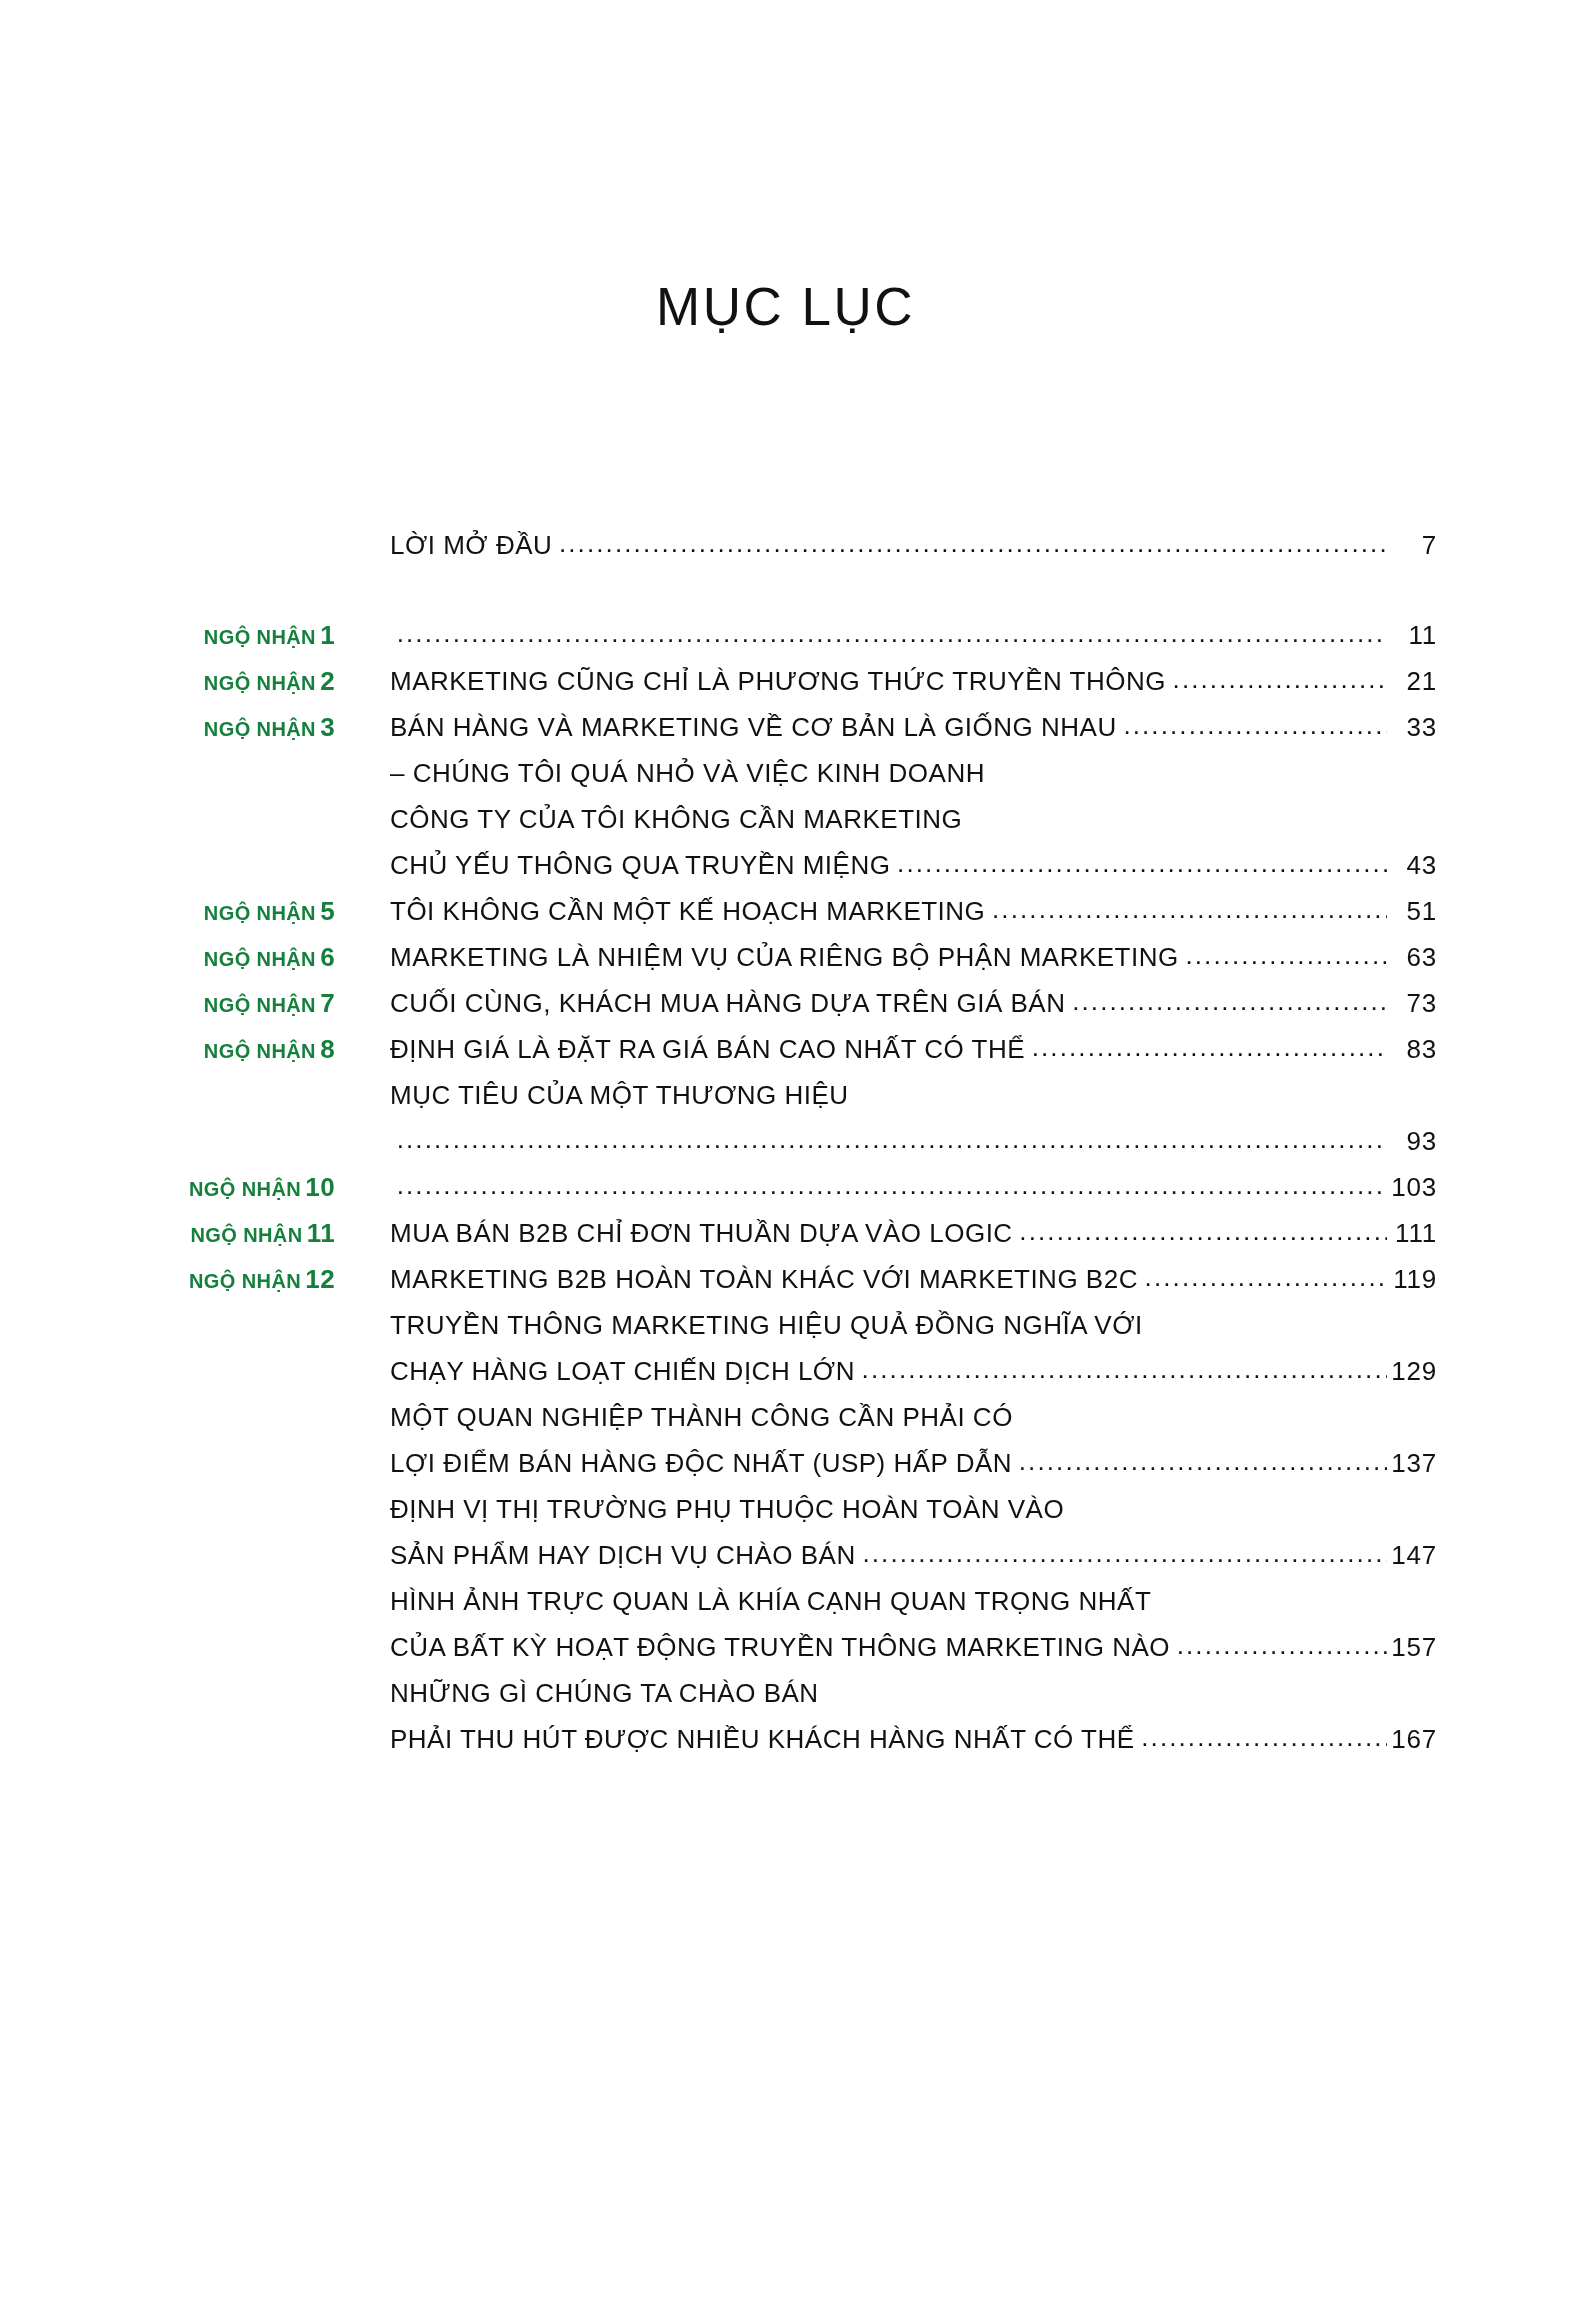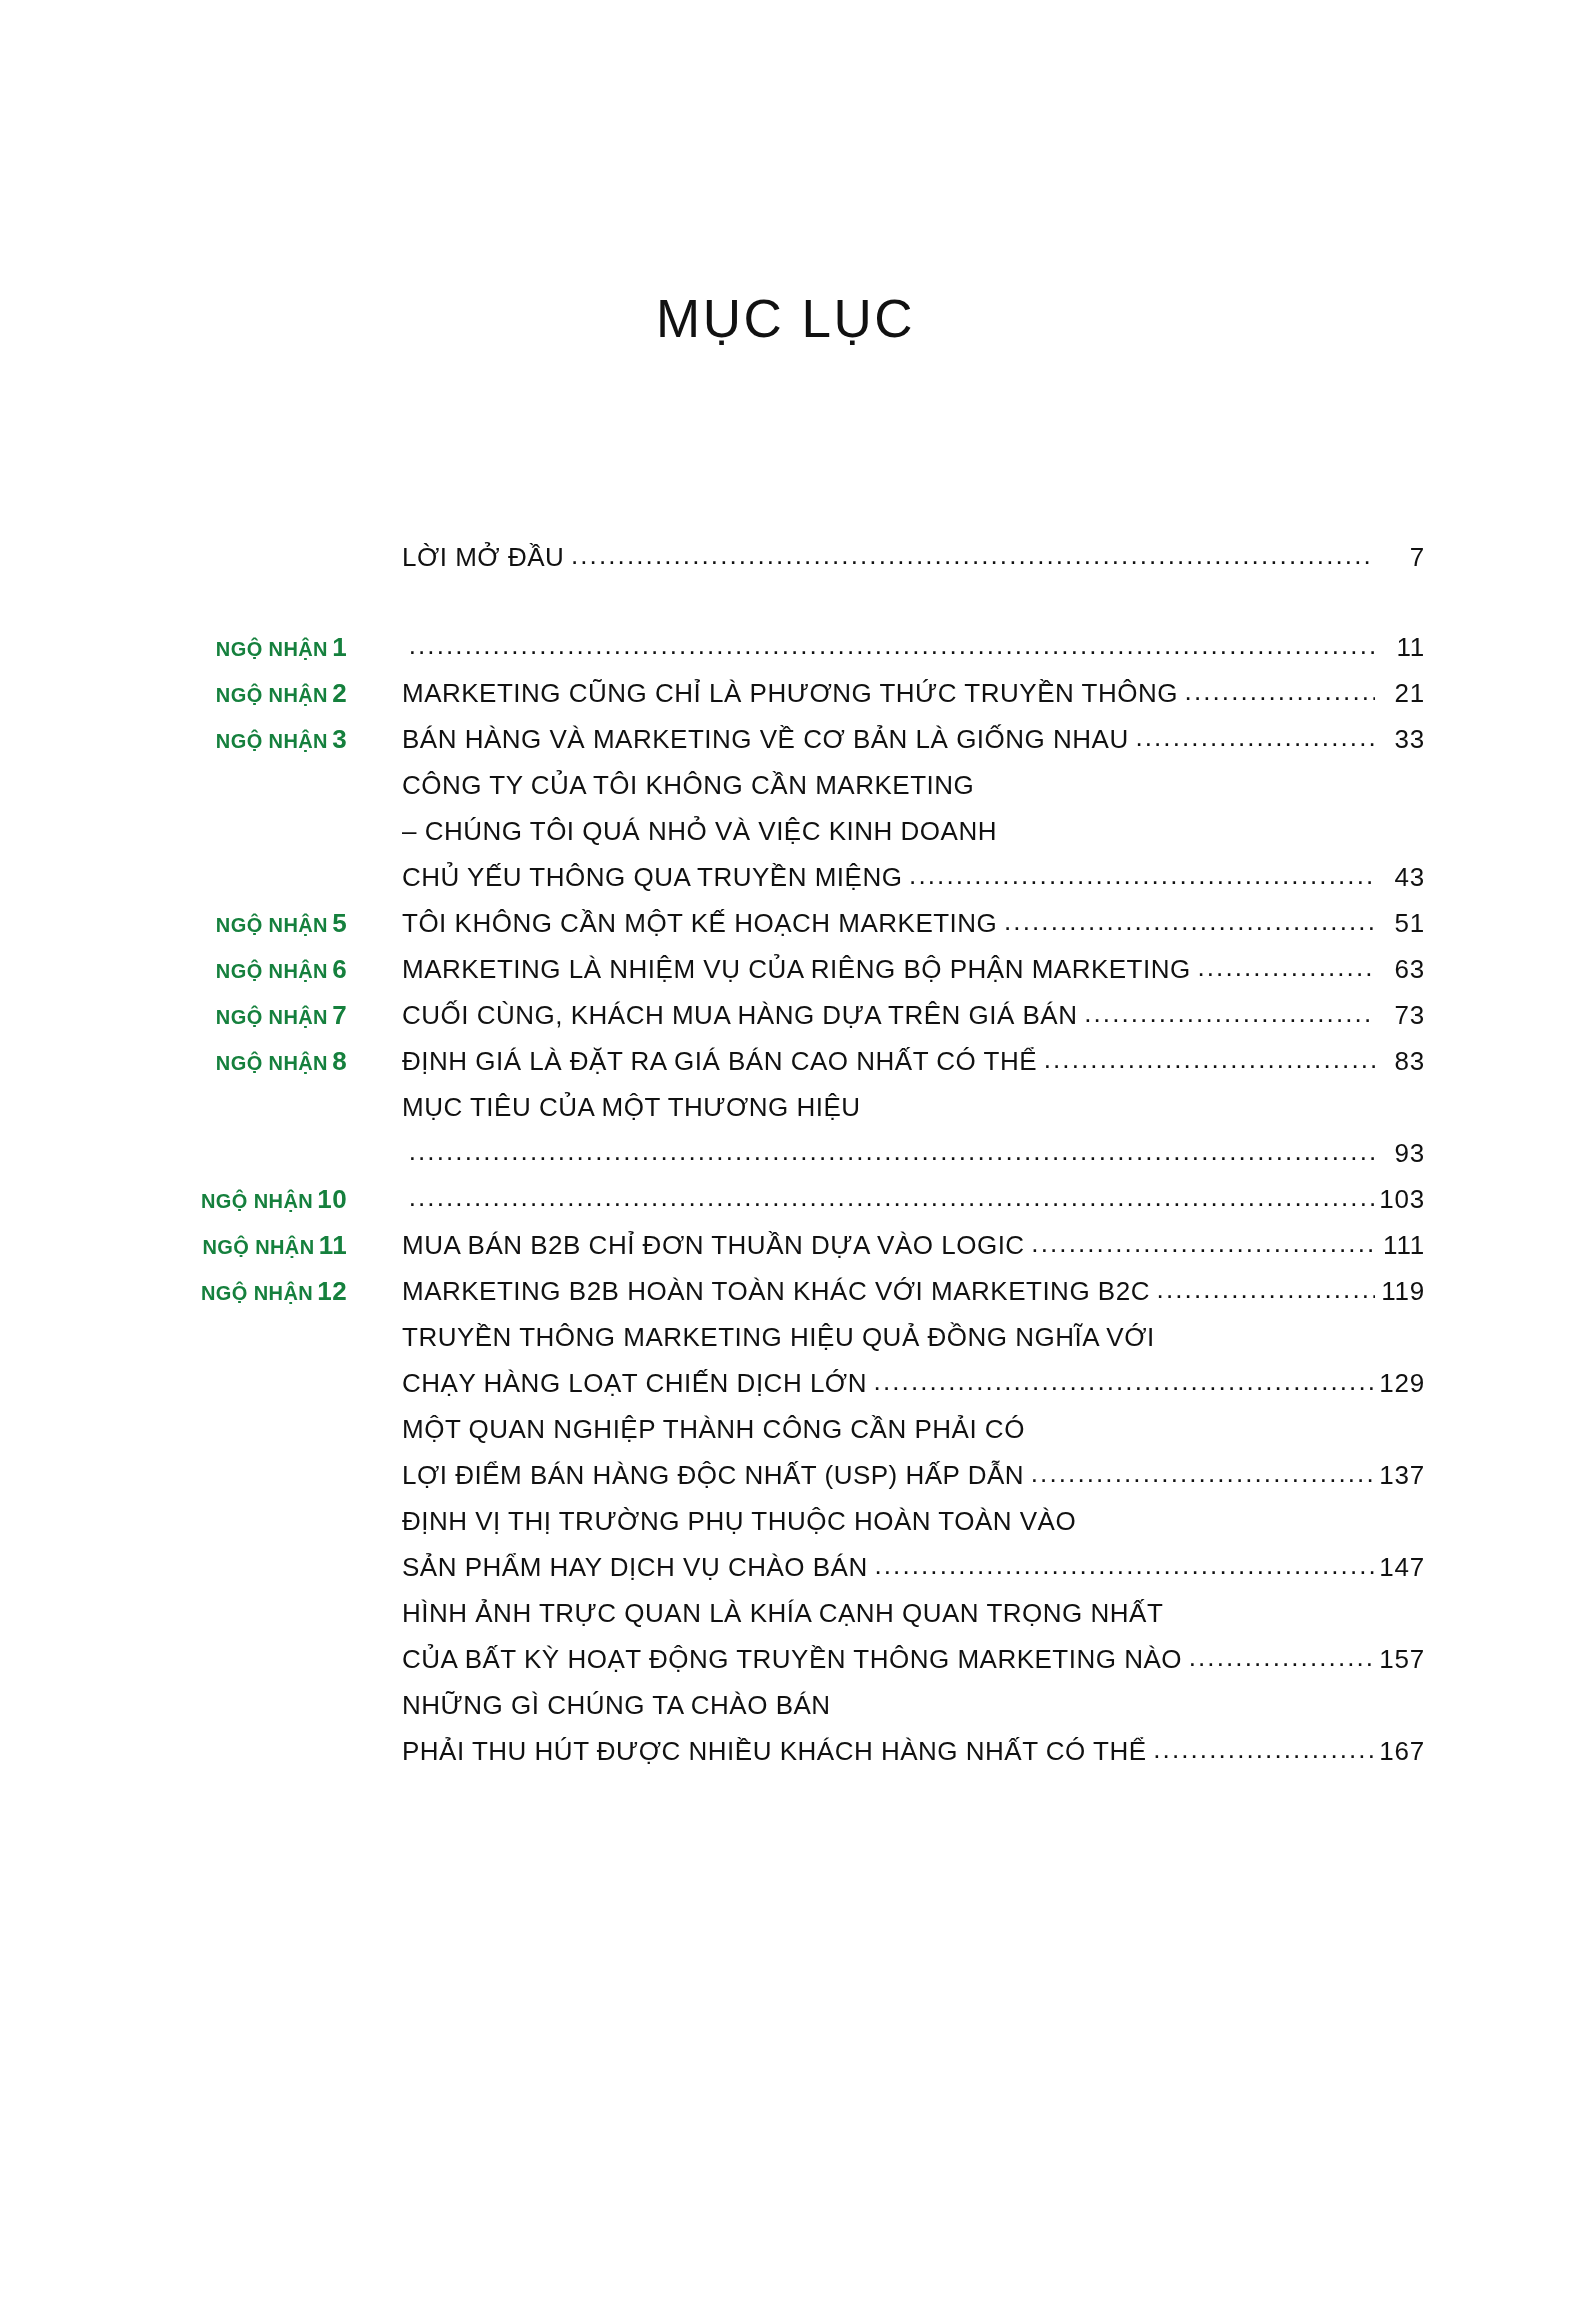--- a/index.html
+++ b/index.html
@@ -11,21 +11,21 @@
     width: 1571px;
     height: 2319px;
     font-family: "Liberation Sans", sans-serif;
     color: #111111;
     position: relative;
     overflow: hidden;
   }
   .page {
     position: absolute;
     inset: 0;
-    padding: 12px;
+    padding: 0;
   }
   .title {
     text-align: center;
     font-size: 53px;
     letter-spacing: 2.5px;
     font-weight: 400;
     margin: 0;
     padding-top: 276px;
     color: #111;
   }
@@ -135,31 +135,31 @@
         </div>
         <div class="row">
           <div class="tag"><span>NGỘ NHẬN</span><span class="num">3</span></div>
           <div class="entry">
             <span class="txt">BÁN HÀNG VÀ MARKETING VỀ CƠ BẢN LÀ GIỐNG NHAU</span>
             <span class="dots">................................................................................................................................................................</span>
             <span class="pg">33</span>
           </div>
         </div>
         <div class="cont nodots">
+          <div class="tag" style="visibility: hidden;">NGỘ NHẬN 4</div>
+          <div class="entry">
+            <span class="txt">– CHÚNG TÔI QUÁ NHỎ VÀ VIỆC KINH DOANH</span>
+            <span class="dots">................................................................................................................................................................</span>
+            <span class="pg" style="visibility: hidden;"></span>
+          </div>
+        </div>
+        <div class="cont nodots">
           <div class="tag"><span>NGỘ NHẬN</span><span class="num">4</span></div>
           <div class="entry">
             <span class="txt">CÔNG TY CỦA TÔI KHÔNG CẦN MARKETING</span>
-            <span class="dots">................................................................................................................................................................</span>
-            <span class="pg" style="visibility: hidden;"></span>
-          </div>
-        </div>
-        <div class="cont nodots">
-          <div class="tag" style="visibility: hidden;">NGỘ NHẬN 4</div>
-          <div class="entry">
-            <span class="txt">– CHÚNG TÔI QUÁ NHỎ VÀ VIỆC KINH DOANH</span>
             <span class="dots">................................................................................................................................................................</span>
             <span class="pg" style="visibility: hidden;"></span>
           </div>
         </div>
         <div class="row">
           <div class="tag" style="visibility: hidden;">NGỘ NHẬN 4</div>
           <div class="entry">
             <span class="txt">CHỦ YẾU THÔNG QUA TRUYỀN MIỆNG</span>
             <span class="dots">................................................................................................................................................................</span>
             <span class="pg">43</span>

